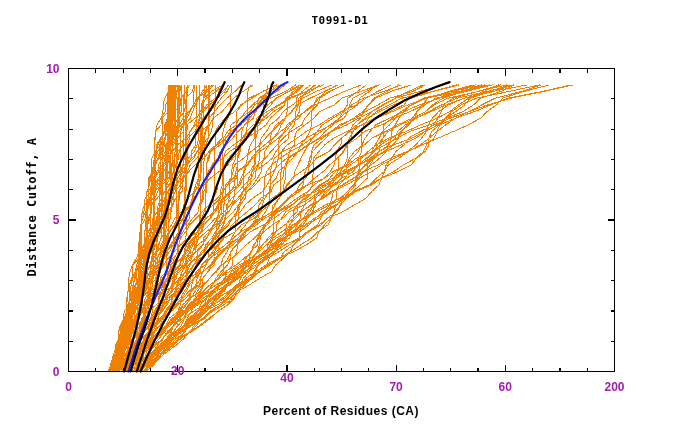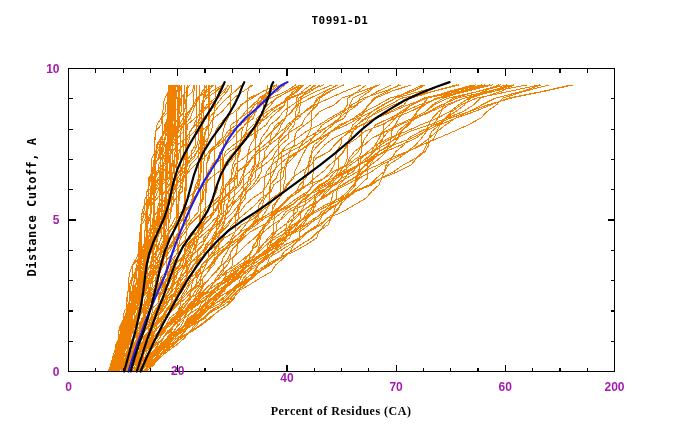--- a/index.html
+++ b/index.html
@@ -35,21 +35,21 @@
     font-family:"DejaVu Sans Mono","Liberation Mono",monospace;
     font-size:12px;
     font-weight:bold;
     color:#000000;
     letter-spacing:0.5px;
   }
   .xlabel{
     position:absolute;
     left:68px; top:404px; width:546px;
     text-align:center;
-    font-family:Liberation Serif, serif;
+    font-family:Liberation Sans, sans-serif;
     font-size:12px;
     font-weight:bold;
     color:#000000;
     letter-spacing:0.5px;
   }
   .tick-text{
     position:absolute;
     font-family:Liberation Sans, sans-serif;
     font-size:12px;
     font-weight:bold;

